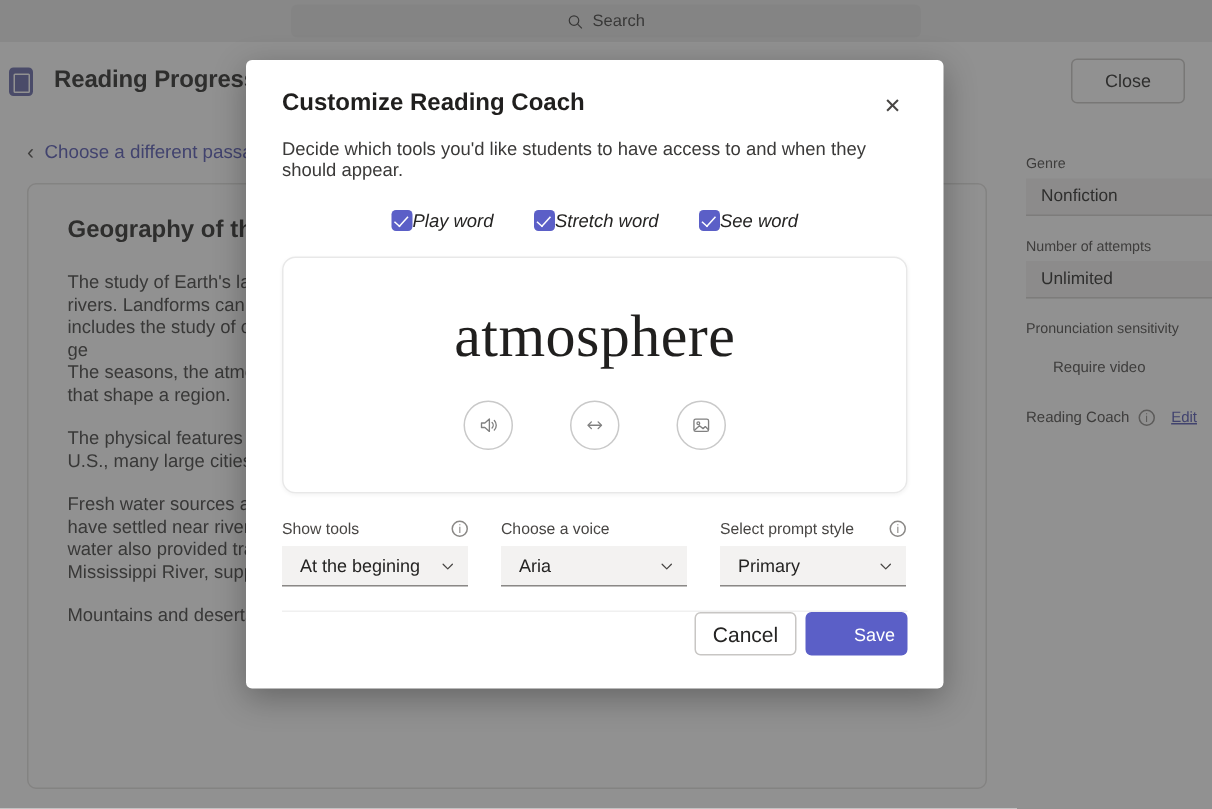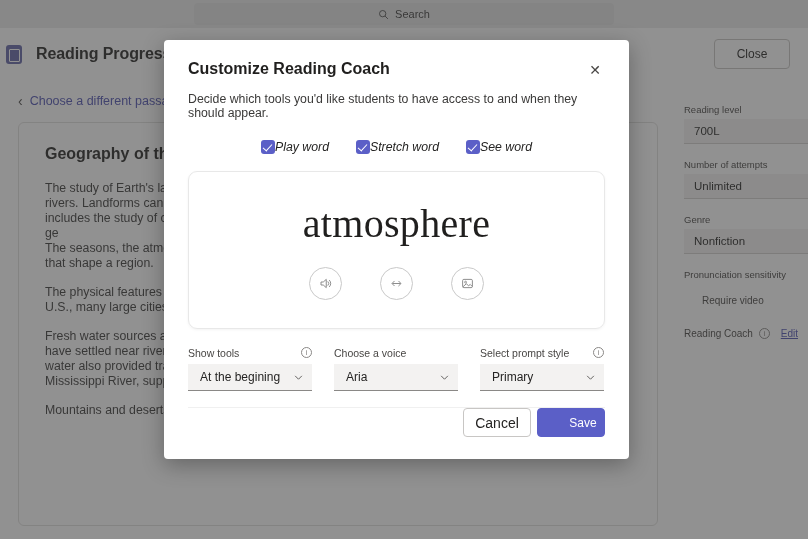--- a/index.html
+++ b/index.html
@@ -422,30 +422,26 @@
 ge
 The seasons, the atmosphere, and the distance from the equator are all part of the combination of factors that shape a region.</div>
       <div class="passage-para">The physical features of a region often determine how people live there, including settlement areas. In the U.S., many large cities grew along coastlines and rivers.</div>
       <div class="passage-para">Fresh water sources also influenced where people chose to build communities. Throughout history, people have settled near rivers and lakes because water was needed for survival. There was an added bonus, as water also provided transportation and food. Some of the most popular water sources, such as the Mississippi River, supported entire regional economies.</div>
       <div class="passage-para">Mountains and deserts have shaped settlement patterns too, each presenting challenges of their own.</div>
     </div>
   </div>
 
   <div class="settings-rail">
     <div class="setting-group">
-      <div class="setting-label">Reading level</div>
-      <div class="setting-value">700L</div>
+      <div class="setting-label">Genre</div>
+      <div class="setting-value">Nonfiction</div>
     </div>
     <div class="setting-group">
       <div class="setting-label">Number of attempts</div>
       <div class="setting-value">Unlimited</div>
-    </div>
-    <div class="setting-group">
-      <div class="setting-label">Genre</div>
-      <div class="setting-value">Nonfiction</div>
     </div>
     <div class="setting-group">
       <div class="setting-label">Pronunciation sensitivity</div>
     </div>
 
     <div class="setting-row">
       <span>Require video</span>
     </div>
 
     <div class="setting-row-coach">

